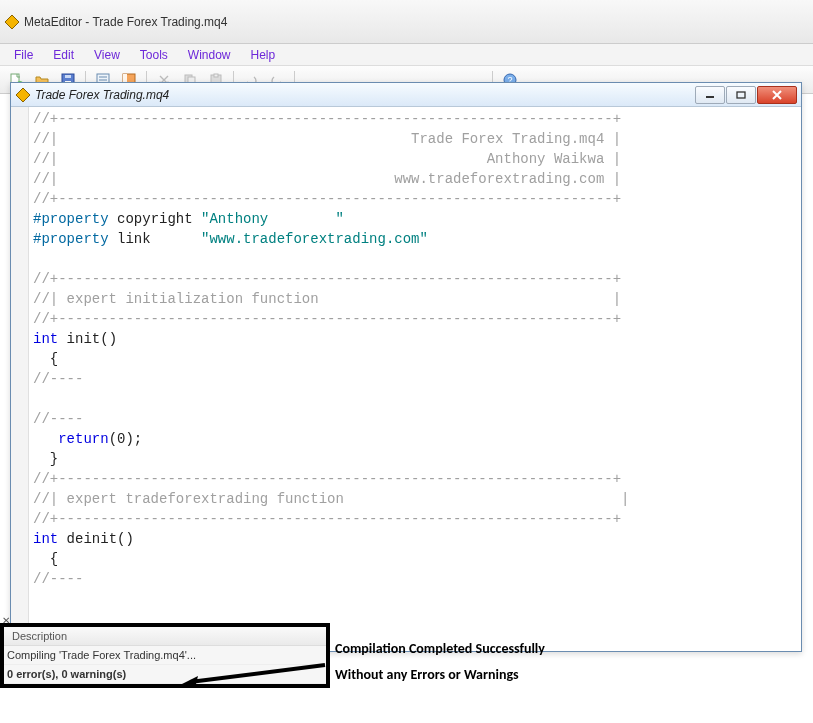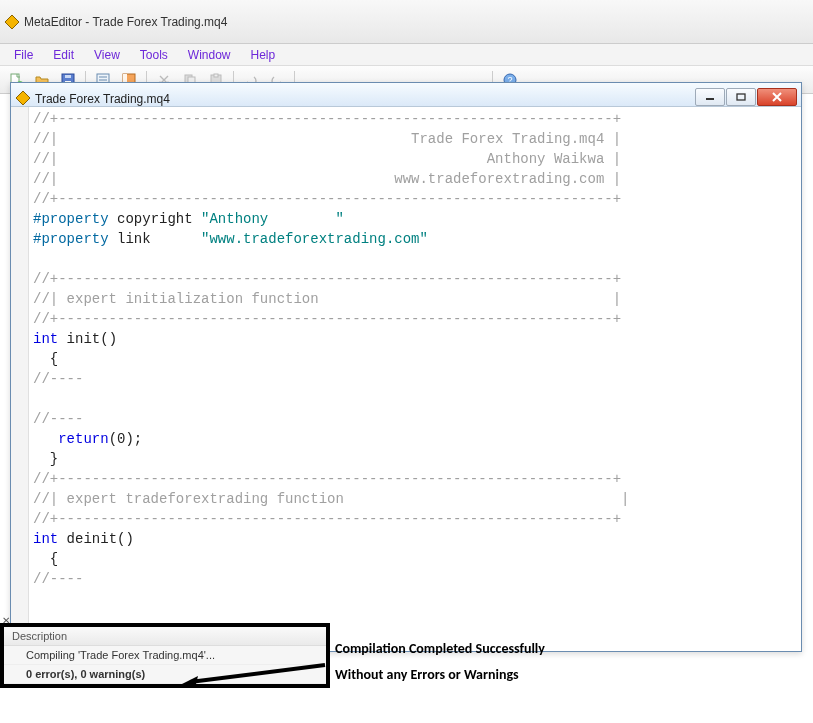--- a/index.html
+++ b/index.html
@@ -66,22 +66,23 @@
   height: 570px;
   border: 1px solid #6a8cb0;
   background: #fff;
   box-shadow: 0 2px 6px rgba(0,0,0,0.15);
 }
 .doc-titlebar {
   height: 24px;
   background: linear-gradient(to bottom, #f6fbff, #dbe9f8);
   border-bottom: 1px solid #b8c8d8;
   display: flex;
-  align-items: flex-end;
+  align-items: center;
   padding: 0 4px;
+  font-style: italic;
 }
 .doc-titlebar .doc-icon { width:16px;height:16px;margin-right:4px;display:inline-flex;align-items:center;justify-content:center;}
 .doc-titlebar .doc-title { font-size: 12px; color: #222; flex: 1; }
 .doc-titlebar .win-btns { display: flex; gap: 1px; }
 .doc-titlebar .win-btn {
   width: 30px; height: 18px;
   border: 1px solid #9eaab8;
   border-radius: 2px;
   background: linear-gradient(to bottom, #fafcff, #e0e9f3);
   display: inline-flex;
@@ -136,21 +137,21 @@
   cursor: pointer;
   color: #555;
 }
 .output-panel .out-header {
   padding: 3px 8px;
   background: linear-gradient(to bottom, #fafafa, #eaeaea);
   border-bottom: 1px solid #ddd;
   color: #555;
 }
 .output-panel .out-row {
-  padding: 3px 22px;
+  padding: 3px 3px;
   border-bottom: 1px solid #eee;
   color: #333;
   position: relative;
 }
 .output-panel .out-row.bold { font-weight: bold; }
 .annotation {
   position: absolute;
   left: 335px; bottom: 35px;
   font-family: Calibri, "Segoe UI", sans-serif;
   font-size: 14px;

